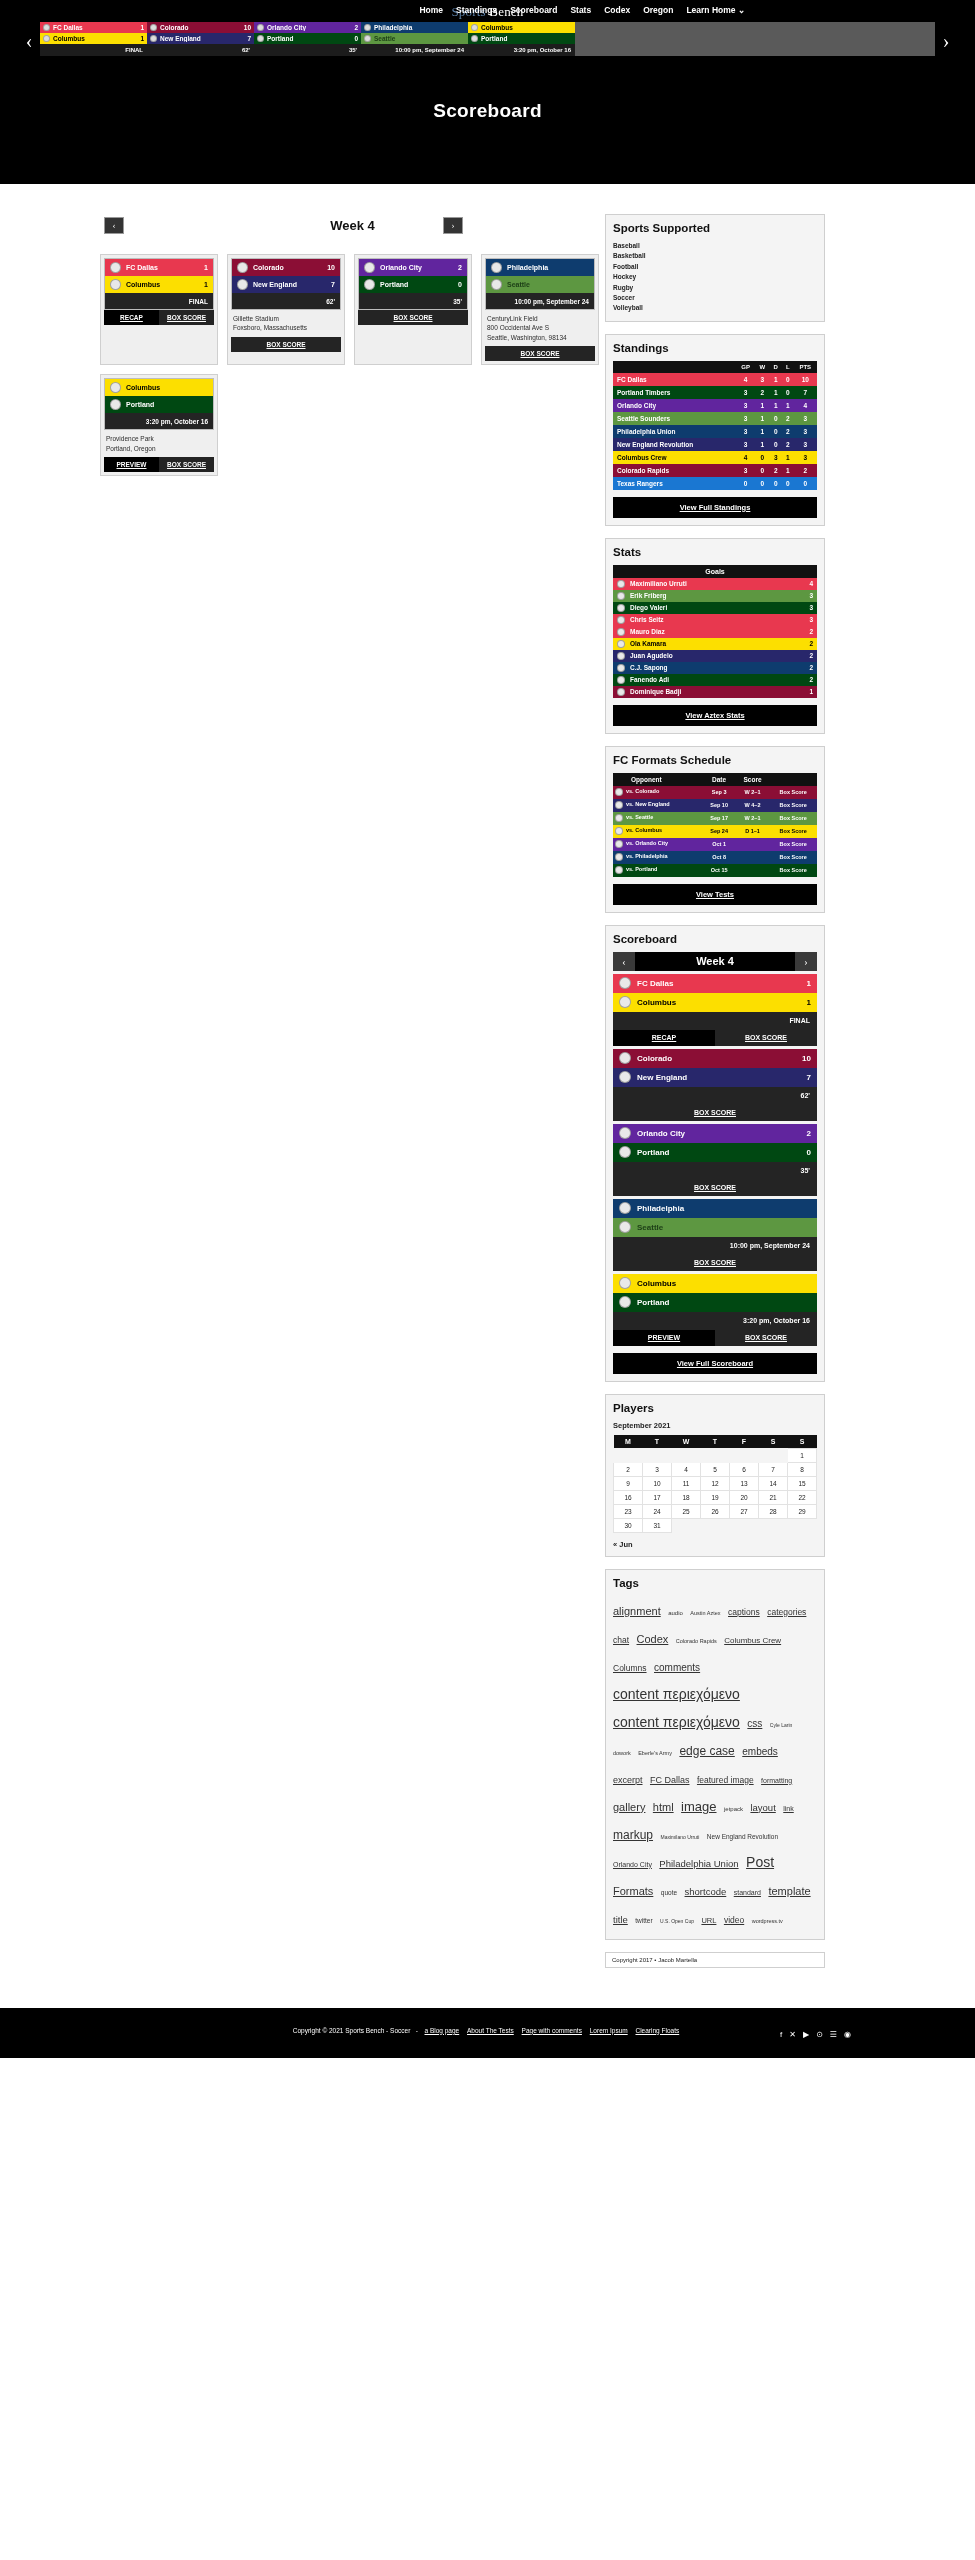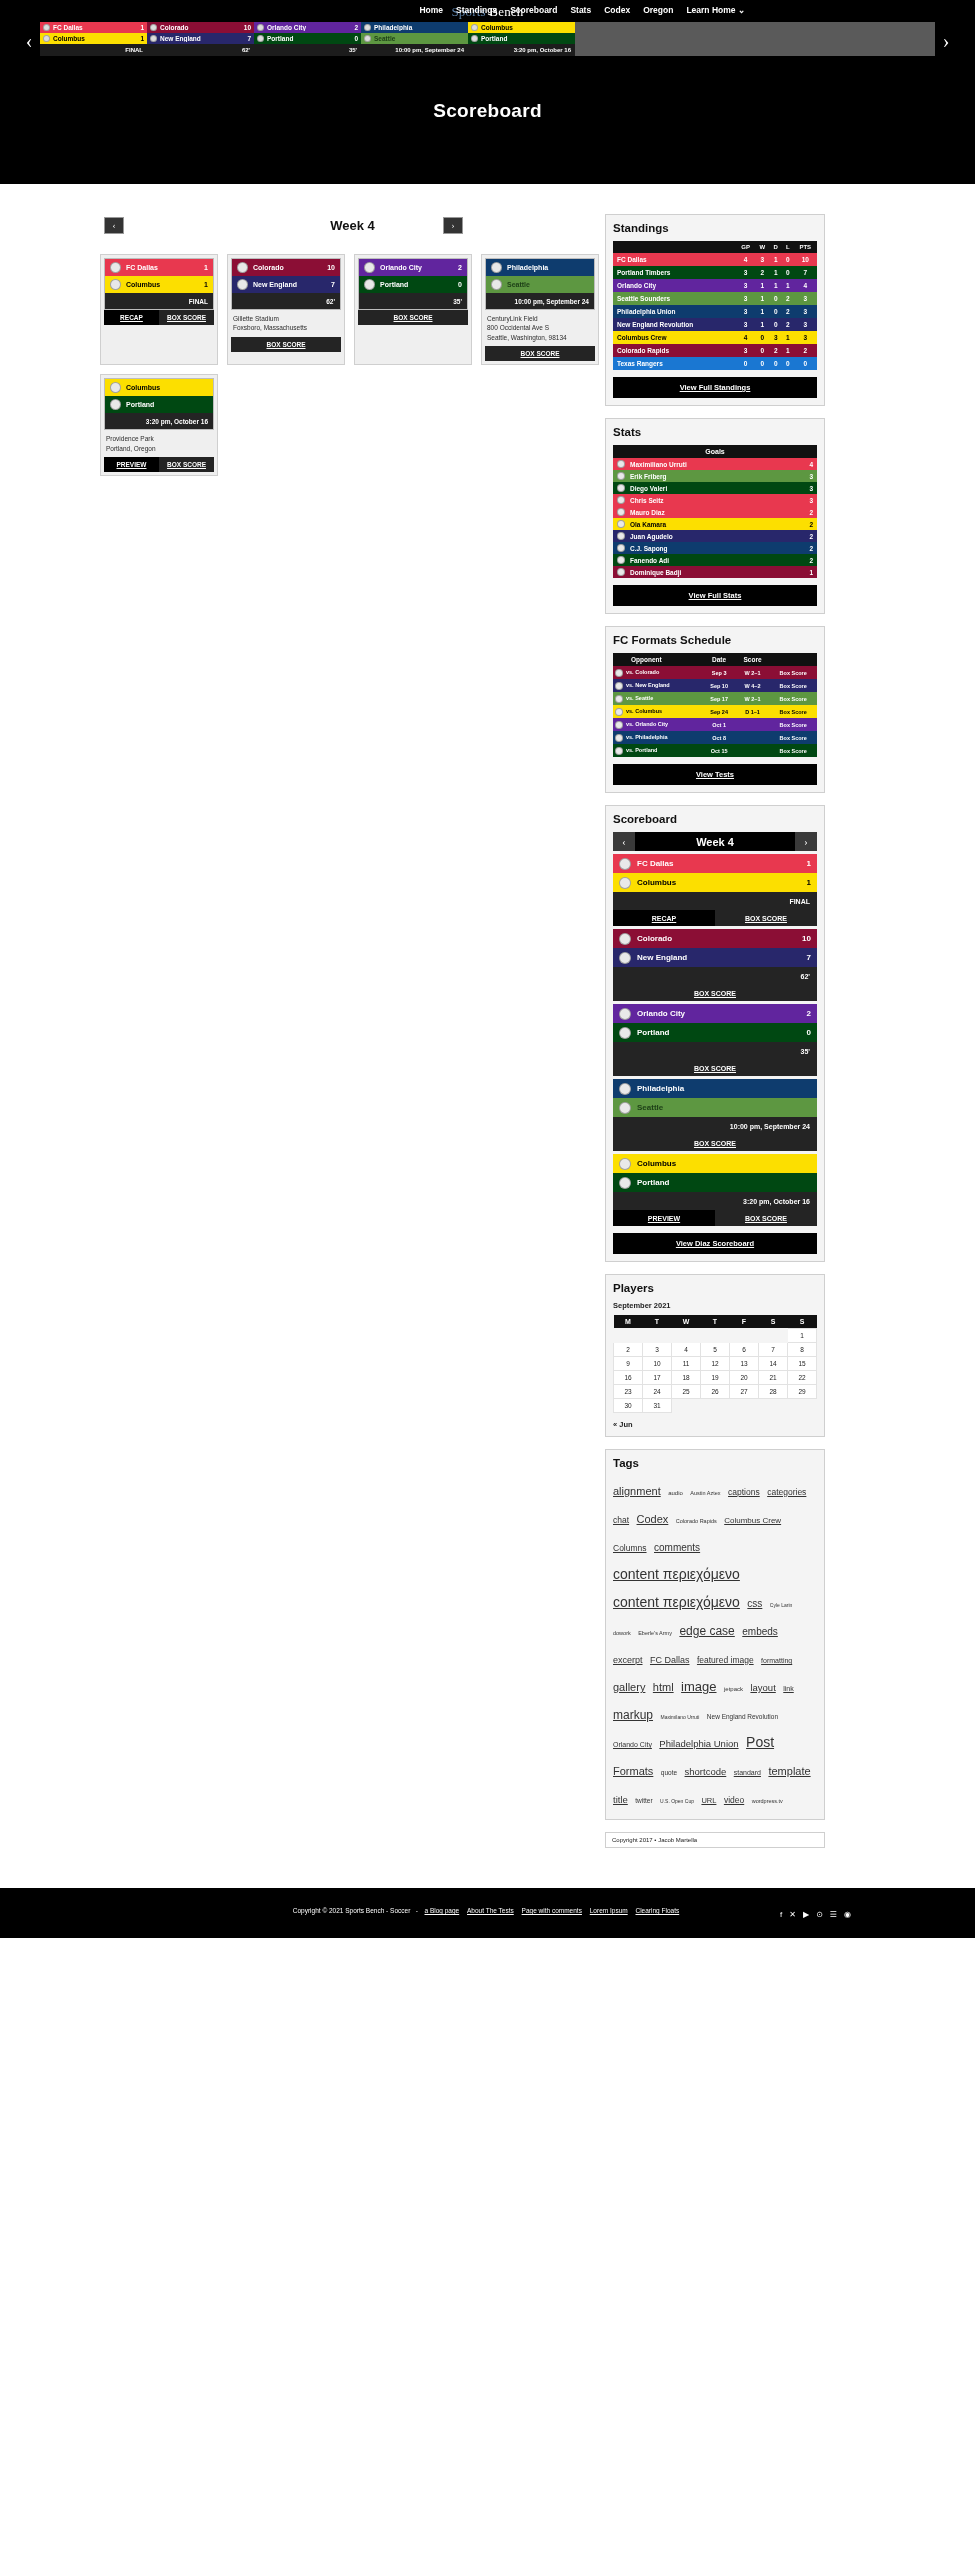--- a/index.html
+++ b/index.html
@@ -361,20 +361,32 @@
     <div class="gbtns">
       <a class="gbtn recap" href="#">PREVIEW</a>
             <a class="gbtn " href="#">BOX SCORE</a>
     </div>
   </div>
       </div>
   </div>
 
   <div class="sidebar">
 
+    <div class="widget">
+      <h3>Sports Supported</h3>
+      <div class="slist" id="sports-list">
+          <div>Baseball</div>
+          <div>Basketball</div>
+          <div>Football</div>
+          <div>Hockey</div>
+          <div>Rugby</div>
+          <div>Soccer</div>
+          <div>Volleyball</div>
+        </div>
+    </div>
 
     <div class="widget">
       <h3>Standings</h3>
       <table class="sb" id="standings-table">
           <tbody>
             <tr>
               <th class="nm"></th>
               <th class="">GP</th>
               <th class="">W</th>
               <th class="">D</th>
@@ -506,21 +518,21 @@
     <span class="slogo"></span>
     <span class="sname">Fanendo Adi</span>
     <span>2</span>
   </div>
   <div class="statrow" style="background:#8b0e35;color:#fff">
     <span class="slogo"></span>
     <span class="sname">Dominique Badji</span>
     <span>1</span>
   </div>
         </div>
-      <a class="wbtn" href="#">View Full Stats</a>
+      <a class="wbtn" href="#">View Aztex Stats</a>
     </div>
 
     <div class="widget">
       <h3>FC Formats Schedule</h3>
       <table class="sched" id="sched-table">
           <tbody>
             <tr>
               <th class="opp">Opponent</th>
               <th class="">Date</th>
               <th class="">Score</th>
@@ -657,21 +669,21 @@
       <span class="gname">Portland</span>
       <span></span>
     </div>
     <div class="sbstatus">3:20 pm, October 16</div>
     <div class="sbbtns">
       <a class="sbbtn recap" href="#">PREVIEW</a>
               <a class="sbbtn " href="#">BOX SCORE</a>
     </div>
   </div>
         </div>
-      <a class="wbtn" href="#">View Diaz Scoreboard</a>
+      <a class="wbtn" href="#">View Full Scoreboard</a>
     </div>
 
     <div class="widget">
       <h3>Players</h3>
       <div class="calmonth">September 2021</div>
       <table class="cal" id="cal-table">
           <tbody>
             <tr>
               <th>M</th>
               <th>T</th>

